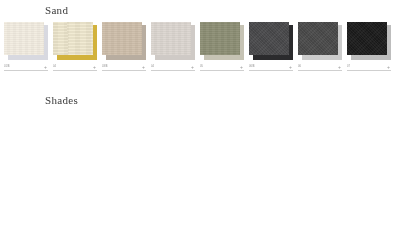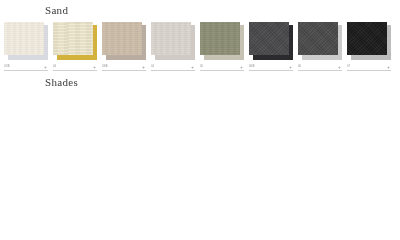--- a/index.html
+++ b/index.html
@@ -6,21 +6,21 @@
   body{
     width:400px;height:169px;
     background:#ffffff;
     font-family:"Liberation Sans",sans-serif;
     overflow:hidden;
   }
   .page{position:relative;width:400px;height:169px;}
 
   .section{position:absolute;left:0;width:400px;}
   #section-sand{top:0;}
-  #section-shades{top:72px;}
+  #section-shades{top:90px;}
 
   .section-title{
     font-family:"Liberation Serif",serif;
     font-size:11px;
     color:#3a3a3a;
     letter-spacing:.3px;
     margin:0;
     padding:4px 0 0 45px;
     height:13px;
     line-height:13px;

